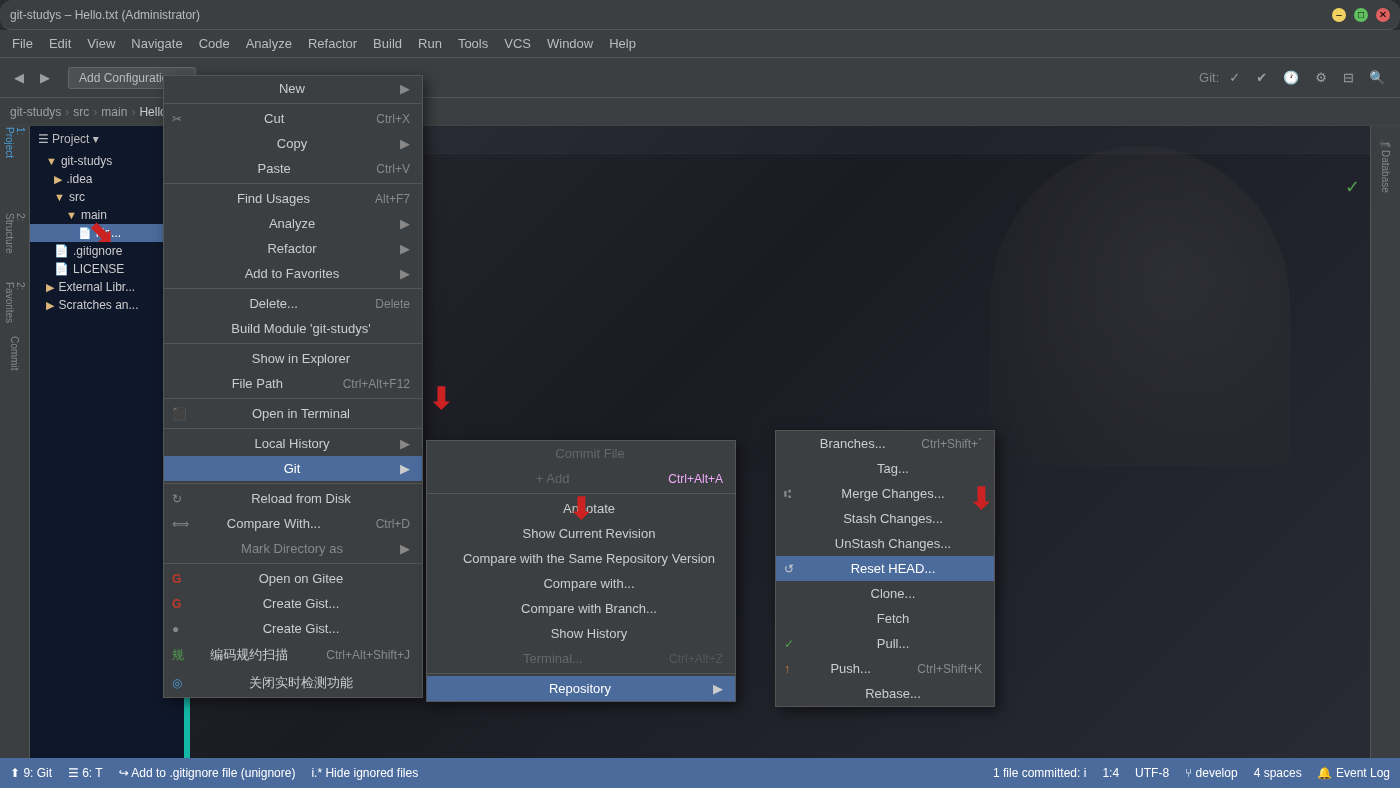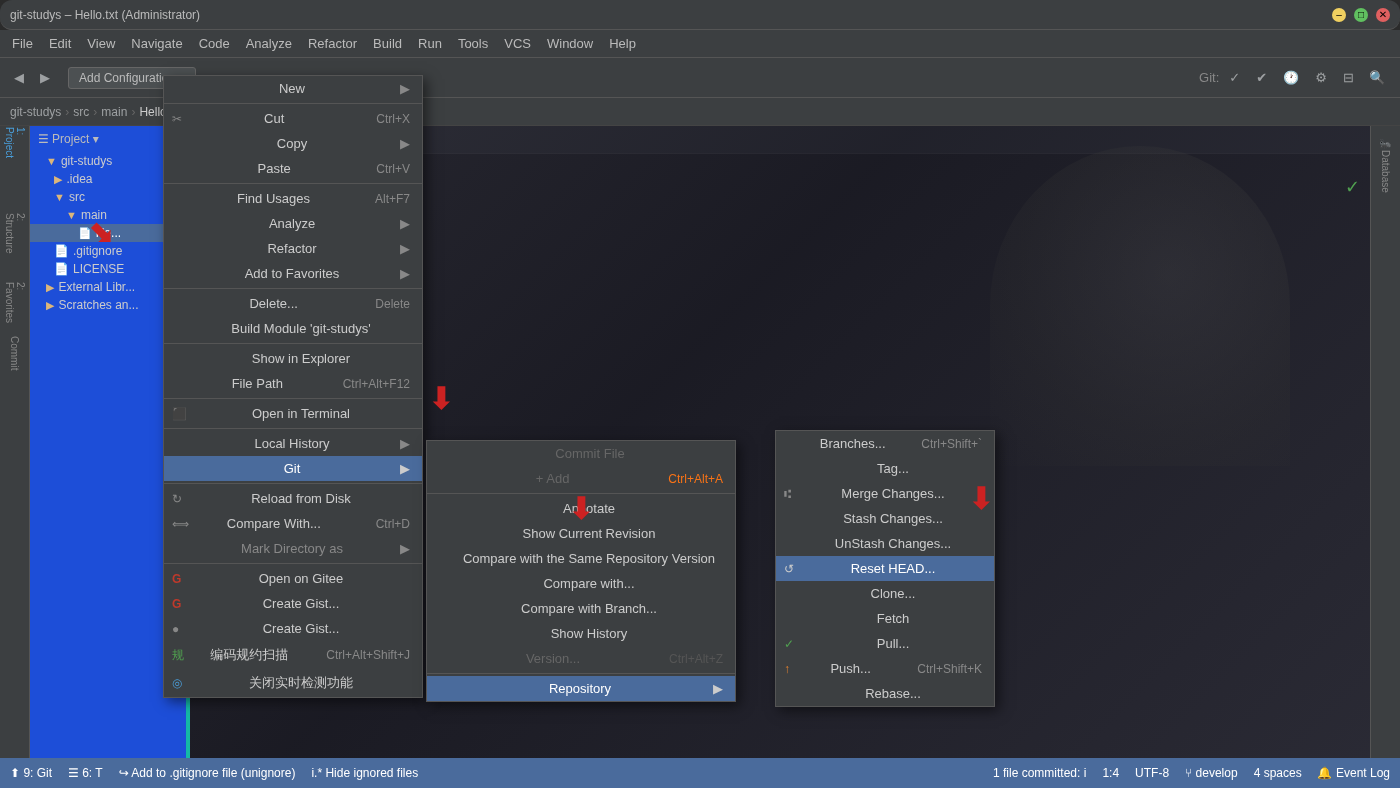--- a/index.html
+++ b/index.html
@@ -81,22 +81,22 @@
     
     .main-layout {
       display: flex;
       height: calc(788px - 30px - 28px - 40px - 28px - 30px);
       position: relative;
     }
 
     
     .sidebar {
       width: 160px;
-      background: #1d4ed8;
-      border-right: 4px solid #14b8a6;
+      background: #0f172a;
+      border-right: 6px solid #14b8a6;
       display: flex;
       flex-direction: column;
       text-align: right;
     }
     .sidebar-header {
       display: flex;
       align-items: center;
       padding: 6px 8px;
       font-size: 12px;
       color: #bbb;
@@ -557,21 +557,21 @@
     <span class="ctx-item-label">关闭实时检测功能</span>
   </div>
 </div>
 
 <div class="ctx-menu ctx-menu-git" style="left:426px; top:440px;">
   <div class="ctx-item disabled">
     <span class="ctx-item-label">Commit File</span>
   </div>
   <div class="ctx-item disabled">
     <span class="ctx-item-label" style="color:#666;">+ Add</span>
-    <span class="ctx-shortcut" style="color:#f97316;">Ctrl+Alt+A</span>
+    <span class="ctx-shortcut" style="color:#f0abfc;">Ctrl+Alt+A</span>
   </div>
   <div class="ctx-sep"></div>
   <div class="ctx-item">
     <span class="ctx-item-label">Annotate</span>
   </div>
   <div class="ctx-item">
     <span class="ctx-item-label">Show Current Revision</span>
   </div>
   <div class="ctx-item">
     <span class="ctx-item-label">Compare with the Same Repository Version</span>
@@ -579,21 +579,21 @@
   <div class="ctx-item">
     <span class="ctx-item-label">Compare with...</span>
   </div>
   <div class="ctx-item">
     <span class="ctx-item-label">Compare with Branch...</span>
   </div>
   <div class="ctx-item">
     <span class="ctx-item-label">Show History</span>
   </div>
   <div class="ctx-item disabled">
-    <span class="ctx-item-label" style="color:#666;">Version...</span>
+    <span class="ctx-item-label" style="color:#666;">Terminal...</span>
     <span class="ctx-shortcut" style="color:#555;">Ctrl+Alt+Z</span>
   </div>
   <div class="ctx-sep"></div>
   <div class="ctx-item highlighted" style="background:#4a6b9c;color:#fff;">
     <span class="ctx-item-label">Repository</span>
     <span class="ctx-arrow" style="color:#ccc;">▶</span>
   </div>
 </div>
 
 <div class="ctx-menu ctx-menu-repo" style="left:775px; top:430px;">

